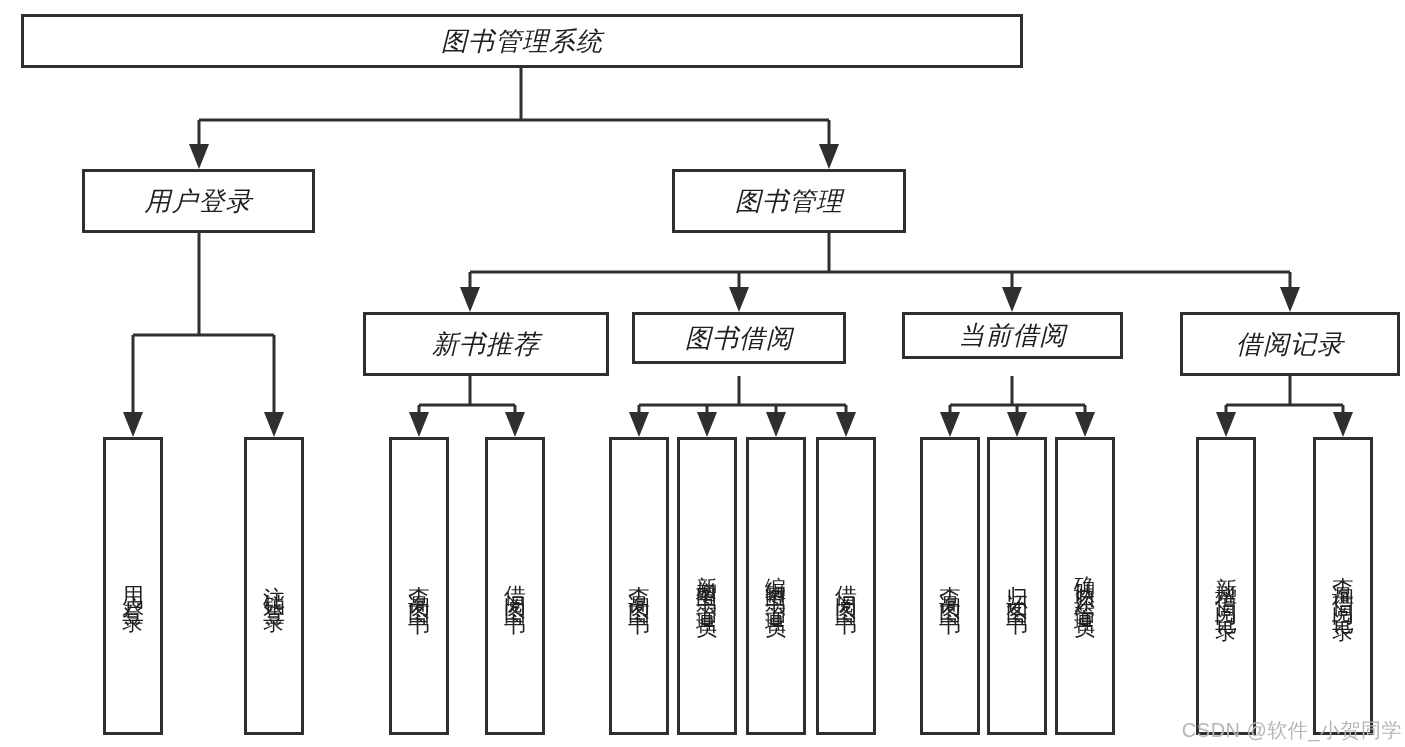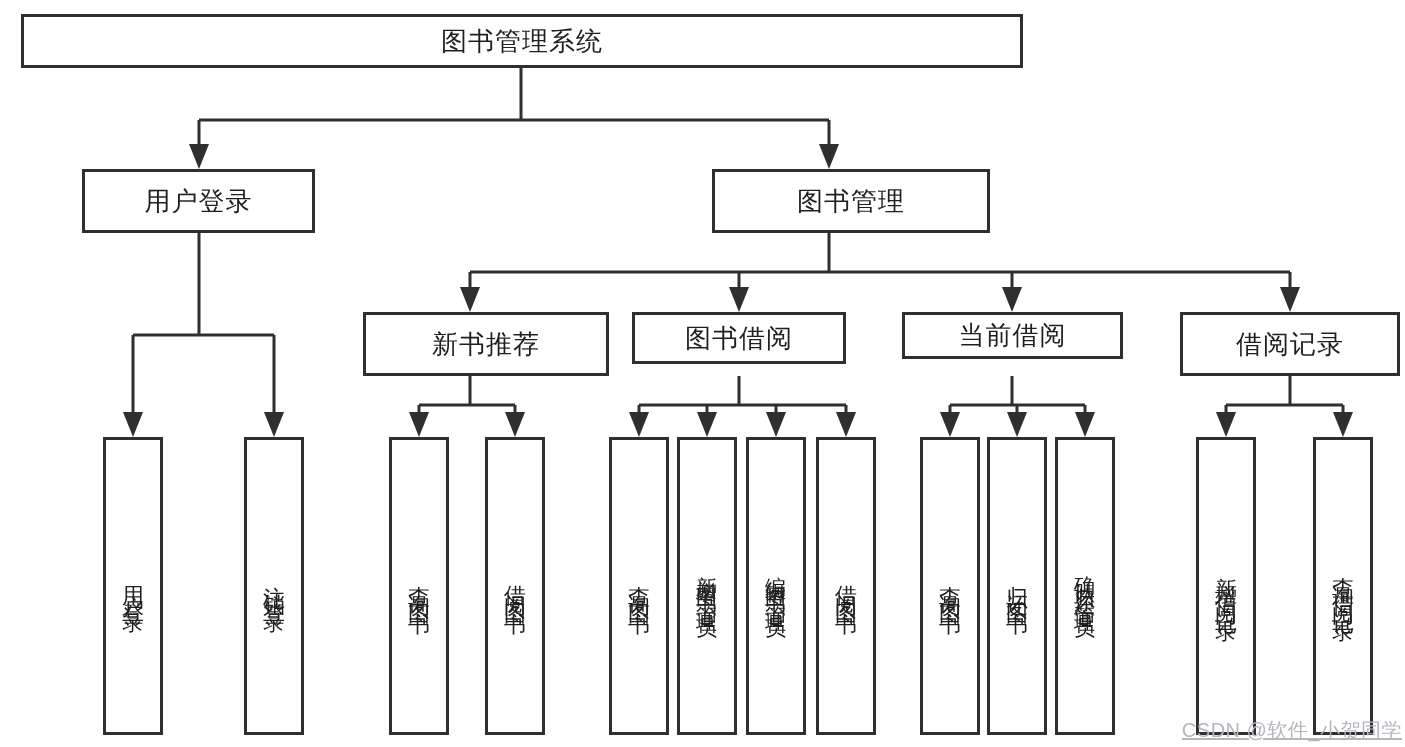--- a/index.html
+++ b/index.html
@@ -18,29 +18,29 @@
   }
   .wires{position:absolute;left:0;top:0;z-index:1;}
   .wires path{stroke:var(--line);stroke-width:3;fill:none;}
   .wires polygon{fill:var(--line);stroke:none;}
   .box{
     position:absolute;z-index:2;box-sizing:border-box;
     background:#fff;border:3px solid var(--line);
     display:flex;align-items:center;justify-content:center;
     color:var(--text);
   }
-  .h-label{font-size:26px;letter-spacing:1px;white-space:nowrap;}
+  .h-label{font-size:26px;letter-spacing:1px;white-space:nowrap;font-style:italic;}
   .v-box span{
     writing-mode:vertical-rl;text-orientation:mixed;
     font-size:22px;line-height:1;letter-spacing:9px;
   }
   .v-box.long span{font-size:21px;letter-spacing:6px;}
   .watermark{
     position:absolute;z-index:3;right:3px;bottom:3px;
-    font-size:20px;color:var(--wm);letter-spacing:0.5px;white-space:nowrap;text-decoration:underline;
+    font-size:20px;color:var(--wm);letter-spacing:0.5px;white-space:nowrap;
   }
 </style>
 </head>
 <body>
 
 <div class="stage">
 
   <svg class="wires" width="1405" height="747" viewBox="0 0 1405 747">
     <g>
       <path d="M521 68 V120 M199 120 H829 M199 120 V146 M829 120 V146"></path>
@@ -84,21 +84,21 @@
     </g>
   </svg>
 
   <div class="box" style="left:21px;top:14px;width:1002px;height:54px">
     <span class="h-label">图书管理系统</span>
   </div>
 
   <div class="box" style="left:82px;top:169px;width:233px;height:64px">
     <span class="h-label">用户登录</span>
   </div>
-  <div class="box" style="left:712px;top:169px;width:278px;height:64px">
+  <div class="box" style="left:672px;top:169px;width:234px;height:64px">
     <span class="h-label">图书管理</span>
   </div>
 
   <div class="box" style="left:363px;top:312px;width:246px;height:64px">
     <span class="h-label">新书推荐</span>
   </div>
   <div class="box" style="left:632px;top:312px;width:214px;height:52px">
     <span class="h-label">图书借阅</span>
   </div>
   <div class="box" style="left:902px;top:312px;width:221px;height:47px">

